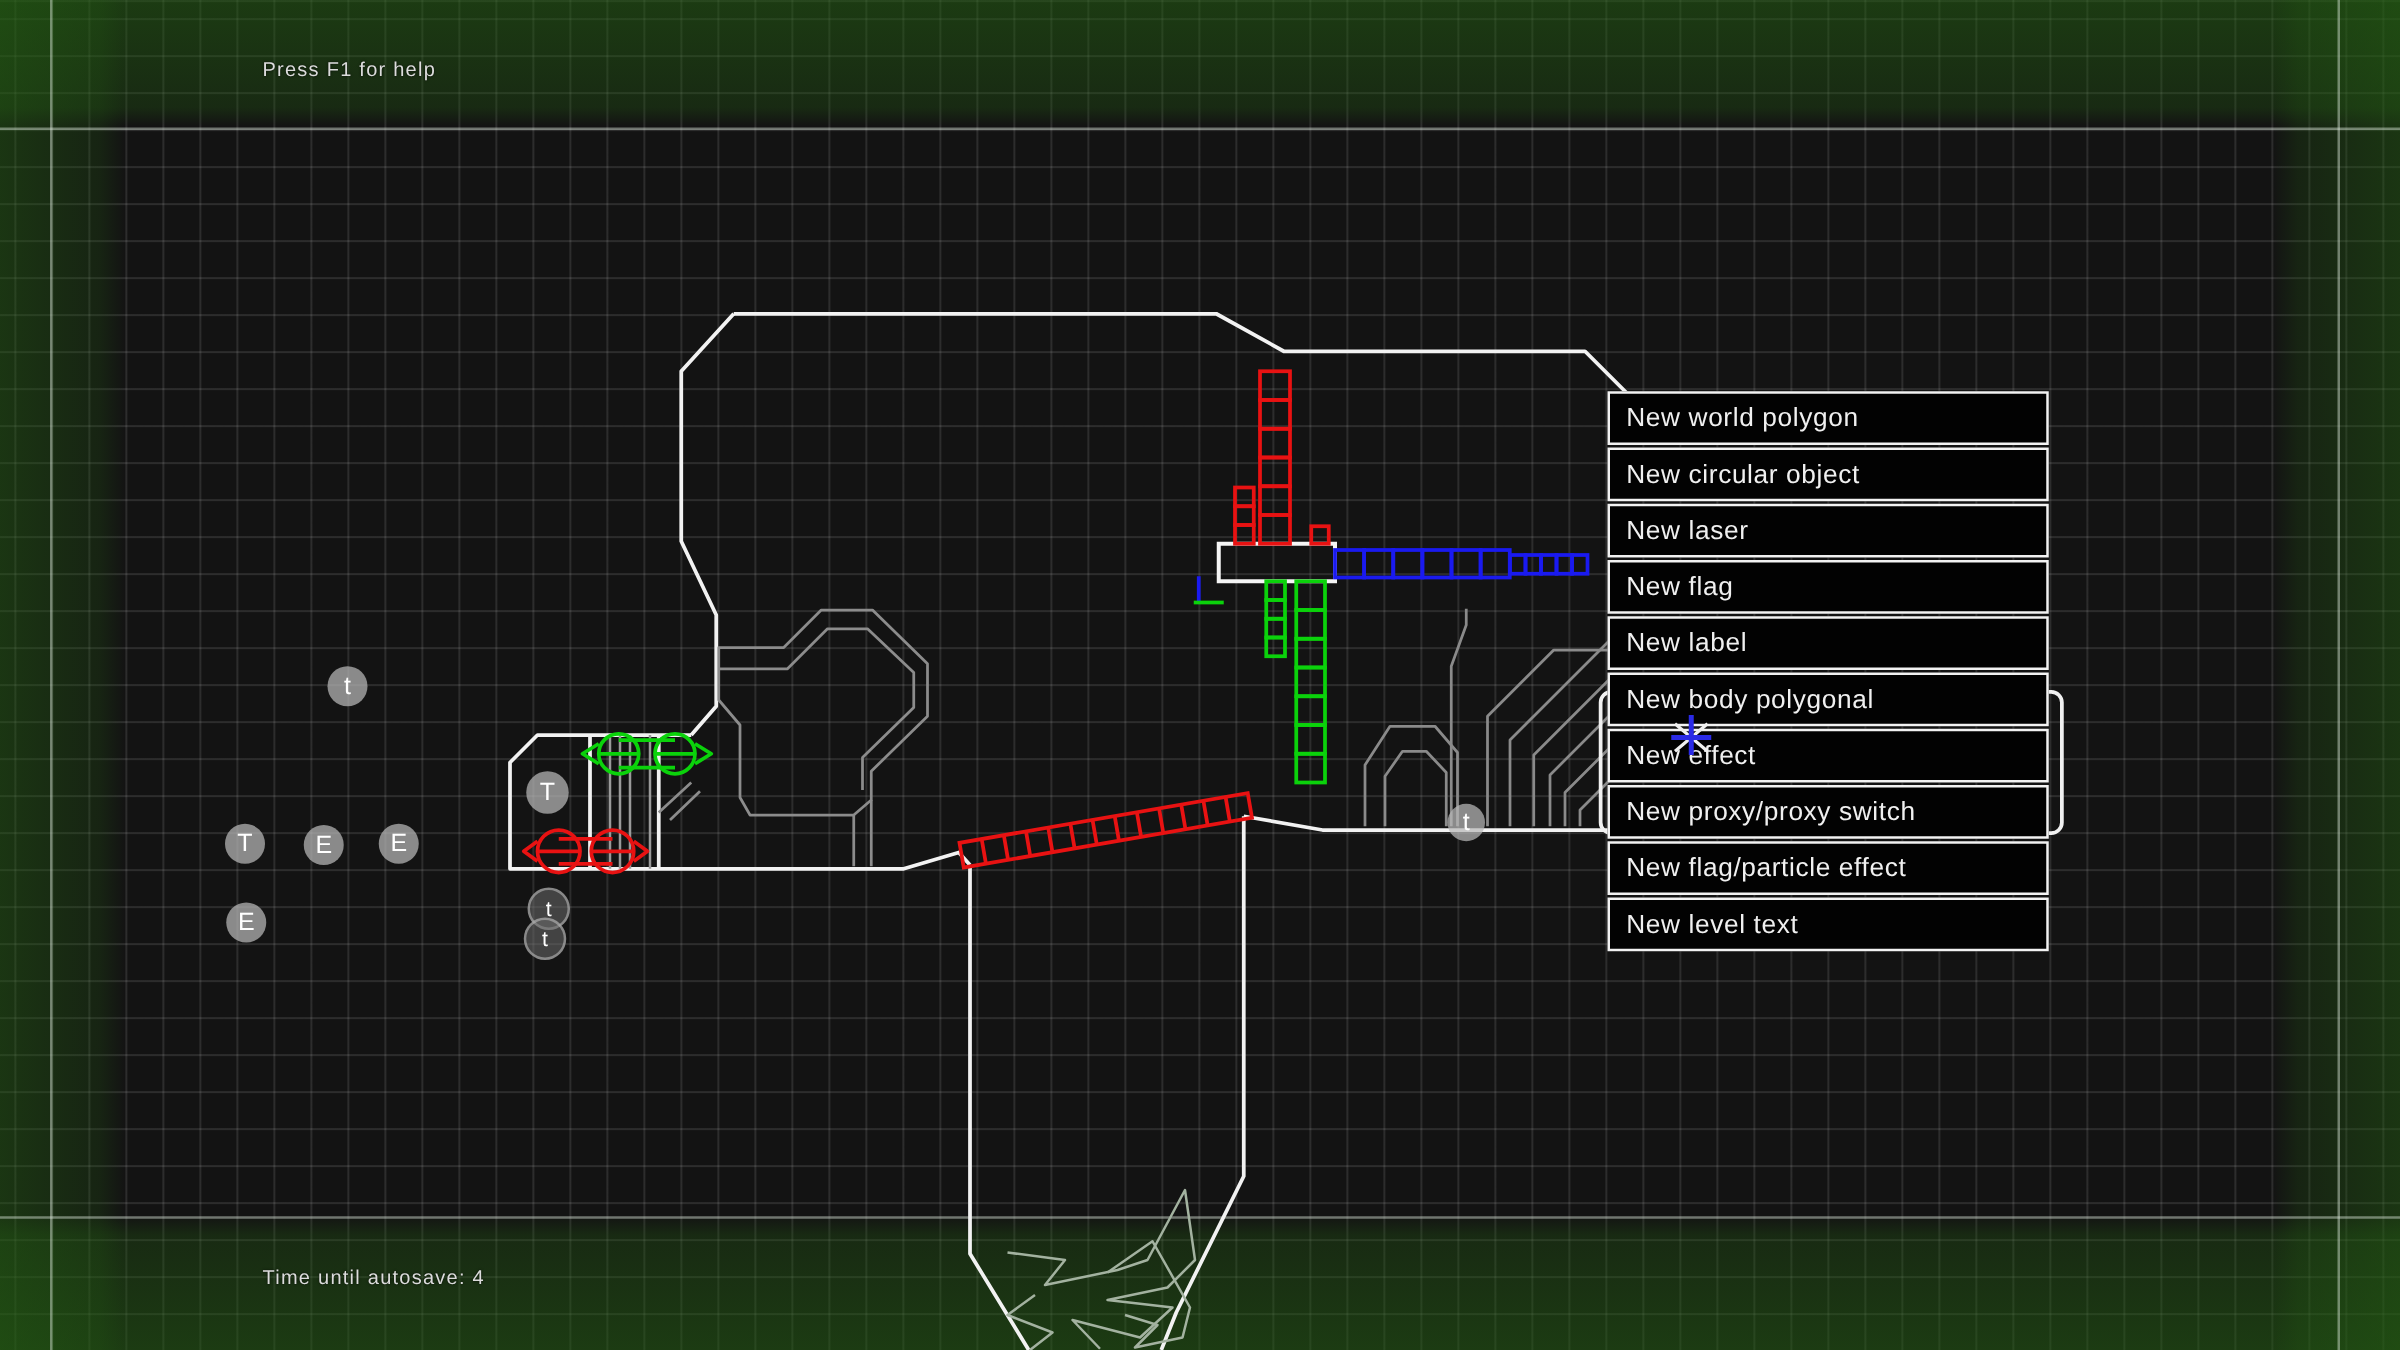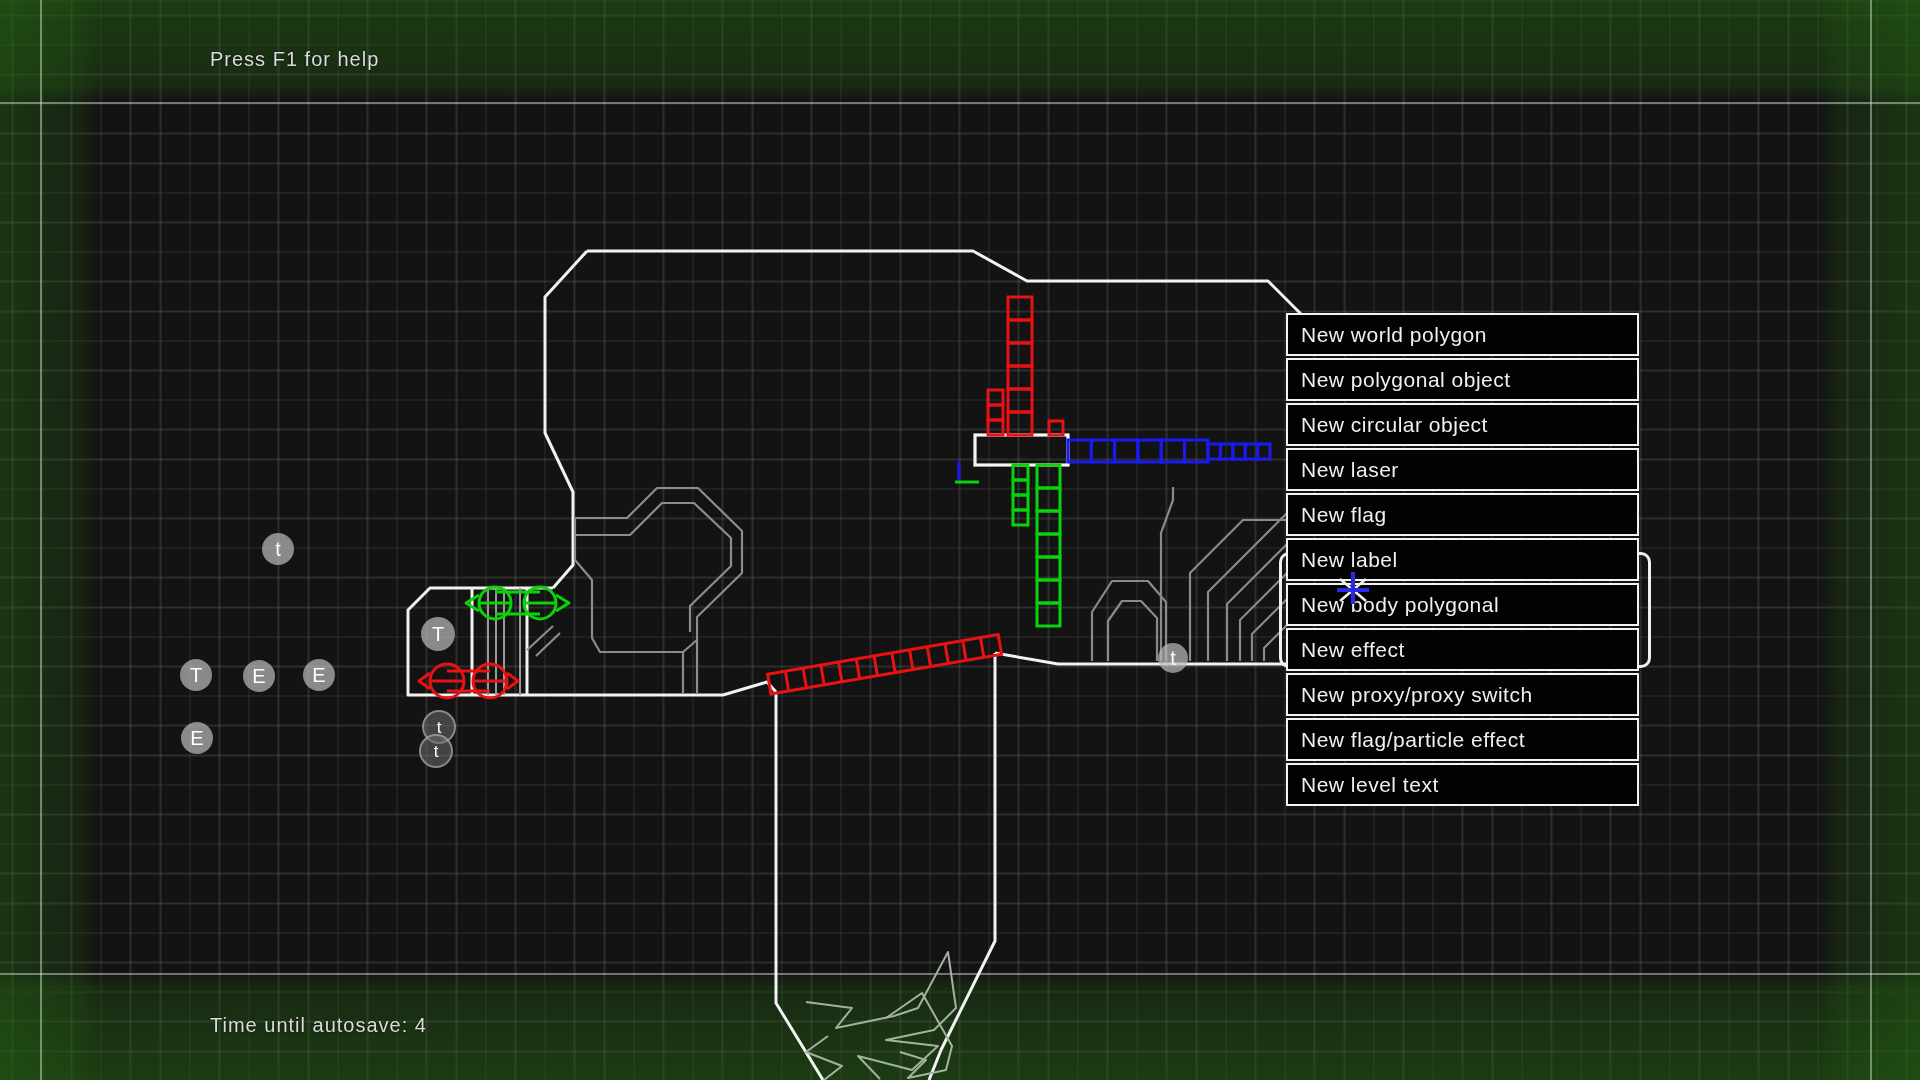--- a/index.html
+++ b/index.html
@@ -40,21 +40,21 @@
     color:#fff;font-size:20px;line-height:1;
     transform:translate(-50%,-50%);
   }
   .marker.dim{
     background:rgba(108,108,108,0.55);
     border:2px solid rgba(195,195,195,0.55);
     font-size:17px;
   }
   
   .hud{
-    position:absolute;color:#dcdcdc;font-size:20px;letter-spacing:1px;
+    position:absolute;color:#dcdcdc;font-size:16px;letter-spacing:1px;
     text-shadow:0 0 2px rgba(0,0,0,.8);white-space:nowrap;
   }
   
   .hover-box{
     position:absolute;left:1279px;top:552px;width:366px;height:110px;
     border:3px solid #f0f0f0;border-radius:10px;z-index:4;
   }
   .context-menu{position:absolute;left:1286px;top:313px;width:353px;z-index:5;}
   .menu-item{
     height:39px;border:2px solid #f2f2f2;background:#020202;margin-bottom:2px;
@@ -220,21 +220,20 @@
       <span>t</span>
     </div>
 
   <div class="hud" style="left:210px;top:48px">Press F1 for help</div>
   <div class="hud" style="left:210px;top:1014px">Time until autosave: 4</div>
 
   <div class="hover-box"></div>
 
   <div class="context-menu">
     <div class="menu-item">New world polygon</div>
-    <div class="menu-item">New polygonal object</div>
     <div class="menu-item">New circular object</div>
     <div class="menu-item">New laser</div>
     <div class="menu-item">New flag</div>
     <div class="menu-item">New label</div>
     <div class="menu-item">New body polygonal</div>
     <div class="menu-item">New effect</div>
     <div class="menu-item">New proxy/proxy switch</div>
     <div class="menu-item">New flag/particle effect</div>
     <div class="menu-item">New level text</div>
   </div>

